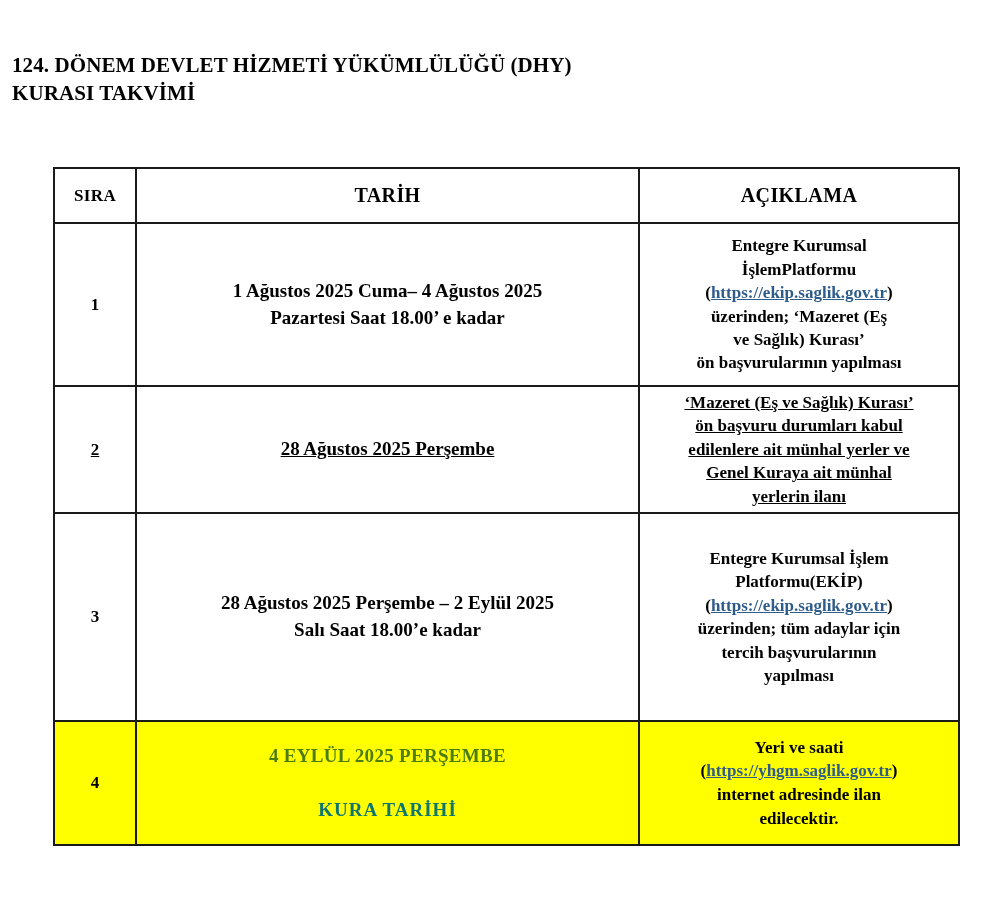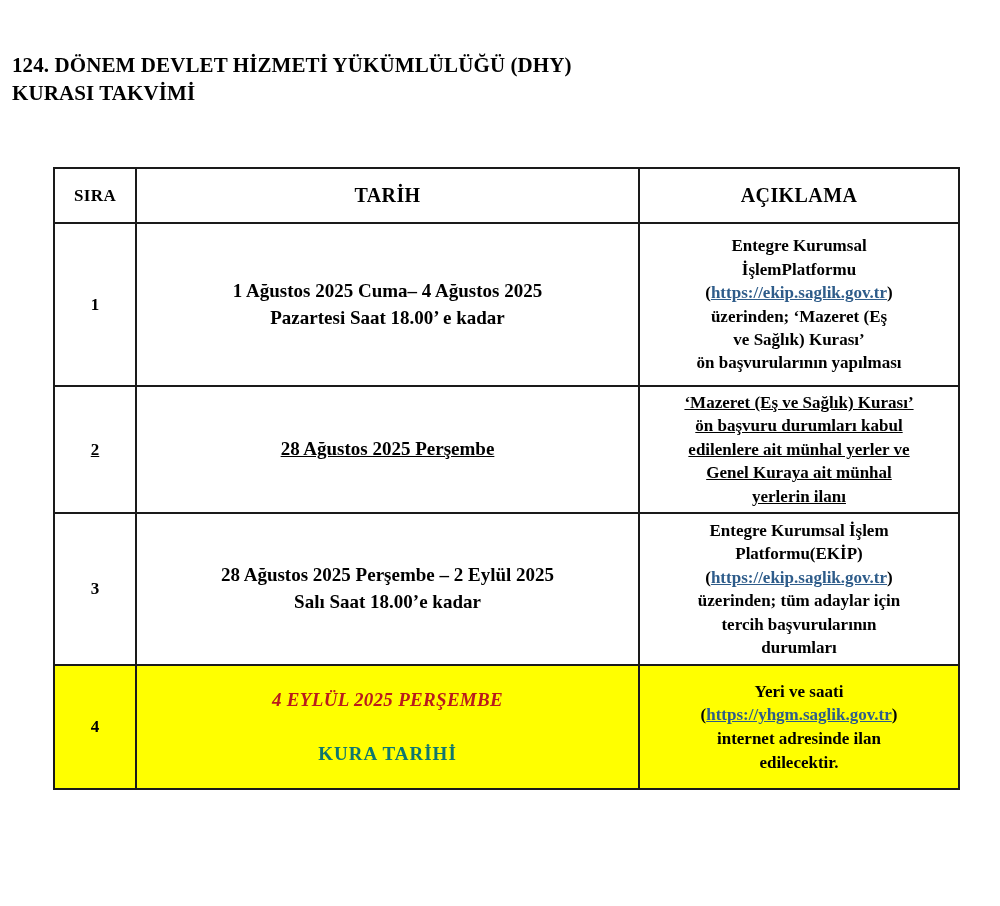--- a/index.html
+++ b/index.html
@@ -76,37 +76,36 @@
   }
   td.cell-desc {
     font-size: 17px;
     line-height: 1.38;
     padding: 6px 8px;
   }
 
   
   tr.r1 td { height: 163px; margin-top: 7px; }
   tr.r2 td { height: 124px; text-decoration: underline; }
-  tr.r3 td { height: 152px; }
+  tr.r3 td { height: 208px; }
   tr.r4 td { height: 124px; }
 
   
   tr.highlight td {
     background: #ffff00;
   }
   td.cell-date-hl {
     font-size: 19px;
     line-height: 1.3;
     letter-spacing: 0.3px;
   }
   .kura-date {
     display: block;
-    color: #b91c1c;
+    color: #4d7c0f;
     margin-bottom: 30px;
-    font-style: italic;
   }
   .kura-label {
     display: block;
     color: #0f766e;
     letter-spacing: 1px;
   }
   td.cell-desc-hl {
     font-size: 17px;
     line-height: 1.4;
     padding: 6px 8px;
@@ -180,21 +179,21 @@
         <td class="cell-date">
           <span class="line">28 Ağustos 2025 Perşembe – 2 Eylül 2025</span><br>
           <span class="line">Salı Saat 18.00’e kadar</span>
         </td>
         <td class="cell-desc">
           <span>Entegre Kurumsal İşlem</span><br>
           <span>Platformu(EKİP)</span><br>
           <span class="nowrap"><span class="paren">(</span><a class="doc-link" href="#">https://ekip.saglik.gov.tr</a><span class="paren">)</span></span><br>
           <span>üzerinden; tüm adaylar için</span><br>
           <span>tercih başvurularının</span><br>
-          <span>durumları</span>
+          <span>yapılması</span>
         </td>
       </tr>
 
       <tr class="r4 highlight">
         <td class="cell-no">4</td>
         <td class="cell-date-hl">
           <span class="kura-date">4 EYLÜL 2025 PERŞEMBE</span>
           <span class="kura-label">KURA TARİHİ</span>
         </td>
         <td class="cell-desc-hl">

